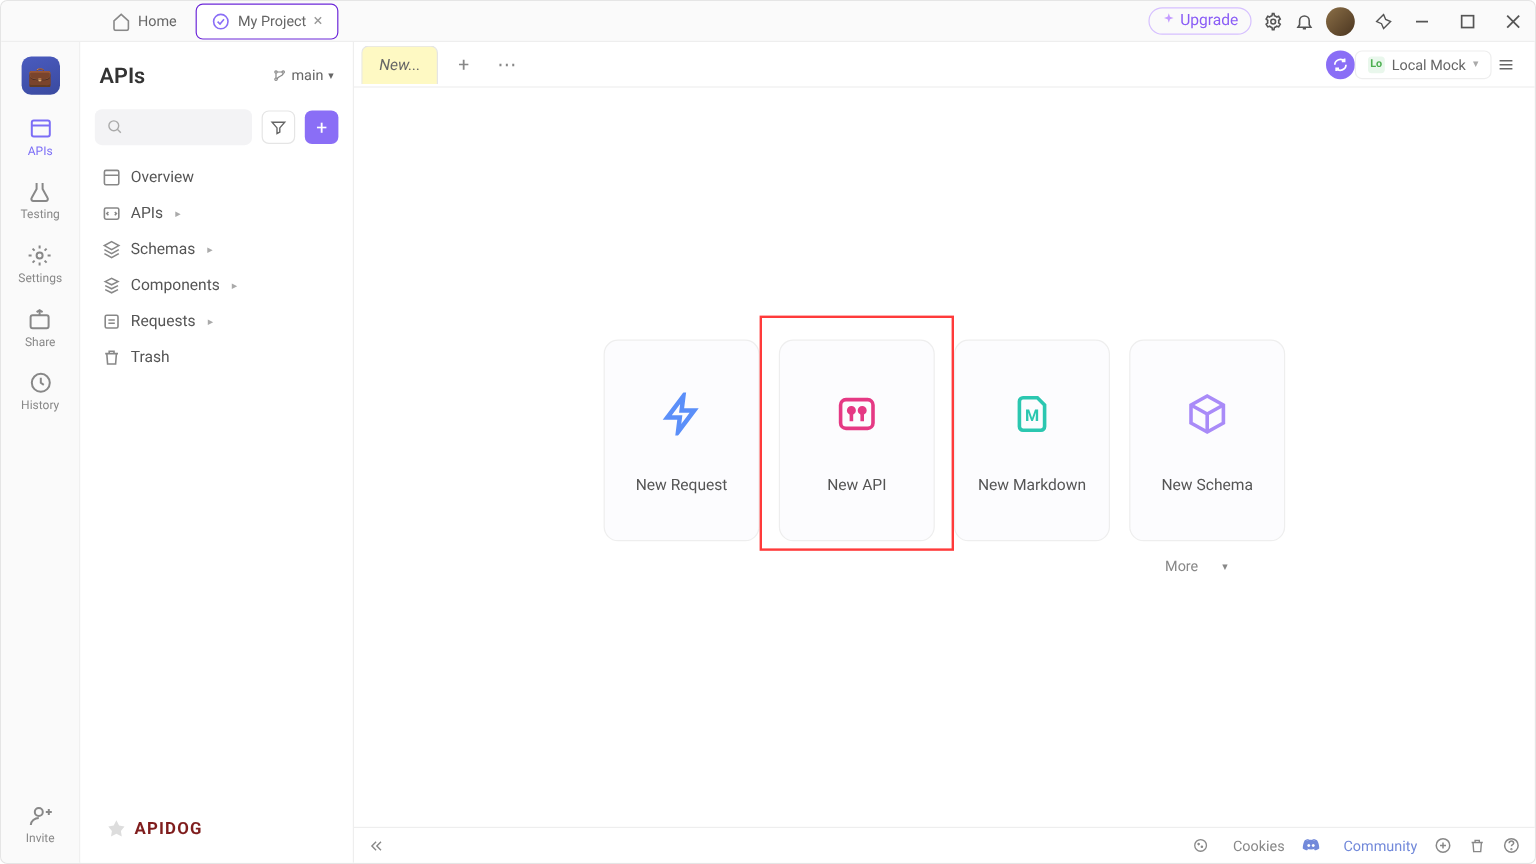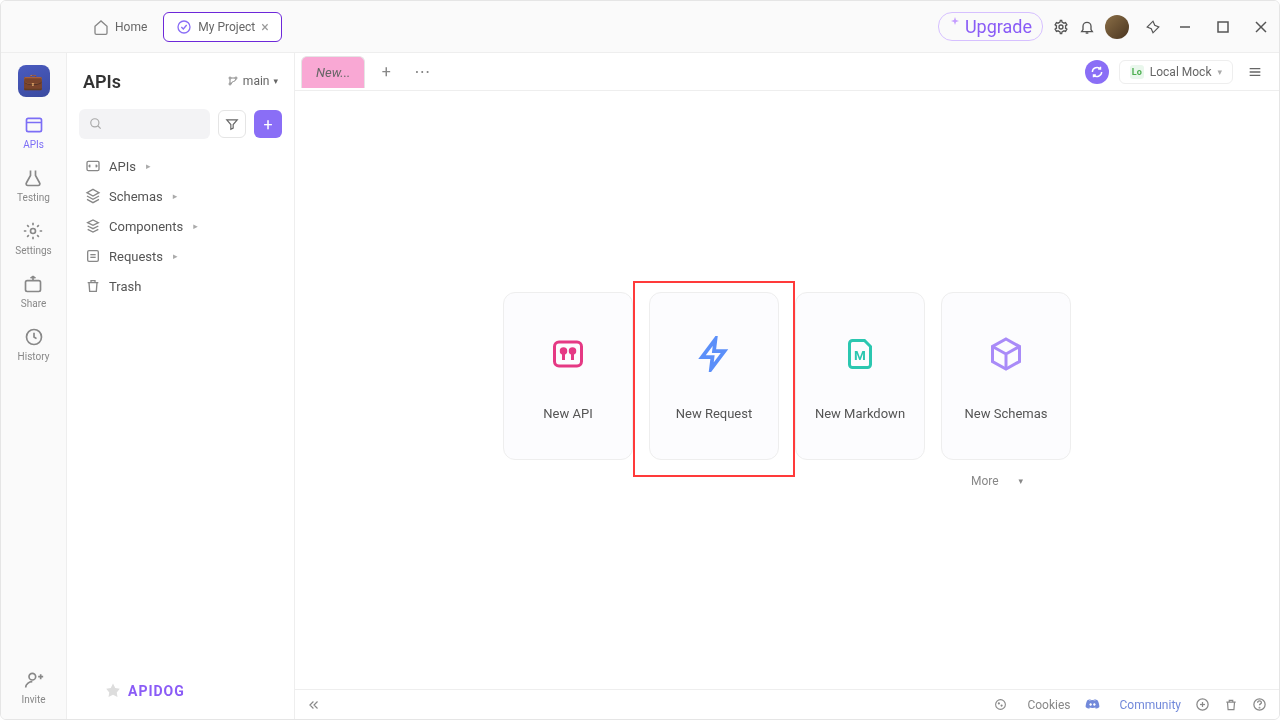--- a/index.html
+++ b/index.html
@@ -1,22 +1,22 @@
 <!DOCTYPE html>
 <html><head>
 <meta charset="utf-8">
 <style>
 *{margin:0;padding:0;box-sizing:border-box;font-family:-apple-system,BlinkMacSystemFont,"Segoe UI",Roboto,sans-serif}
 body{width:1280px;height:720px;background:#fff;overflow:hidden;display:flex;flex-direction:column;border:1px solid #e5e5e5;border-radius:6px}
-.titlebar{height:52px;display:flex;align-items:center;border-bottom:1px solid #eee;background:#fafafa}
+.titlebar{height:34px;display:flex;align-items:center;border-bottom:1px solid #eee;background:#fafafa}
 .tabs-area{display:flex;align-items:center;padding-left:80px;gap:4px}
 .app-tab{display:flex;align-items:center;gap:6px;padding:6px 12px;font-size:12px;color:#666;border-radius:6px}
 .app-tab.active{background:#fff;border:1px solid #6d28d9}
 .titlebar-right{margin-left:auto;display:flex;align-items:center;gap:10px;padding-right:4px}
-.upgrade-pill{display:flex;align-items:flex-start;gap:4px;padding:3px 10px;border:1px solid #d6c0ff;border-radius:14px;font-size:18px;color:#8a5cf6}
+.upgrade-pill{display:flex;align-items:flex-start;gap:4px;padding:3px 10px;border:1px solid #d6c0ff;border-radius:14px;font-size:13px;color:#8a5cf6}
 .tb-icon{width:16px;height:16px;display:flex;align-items:center;justify-content:center;color:#555;cursor:pointer}
 .avatar{width:24px;height:24px;border-radius:50%;background:linear-gradient(135deg,#8b6f47,#4a3520)}
 .win-btn{width:28px;height:28px;display:flex;align-items:center;justify-content:center;color:#555;cursor:pointer}
 .main-row{flex:1;display:flex;min-height:0}
 .left-rail{width:66px;background:#fafafa;border-right:1px solid #eee;display:flex;flex-direction:column;align-items:center;padding-top:12px;gap:18px}
 .project-badge{width:32px;height:32px;border-radius:8px;background:linear-gradient(160deg,#4a5bbf,#3a4a9f);display:flex;align-items:center;justify-content:center;font-size:16px}
 .rail-item{display:flex;flex-direction:column;align-items:center;gap:4px;cursor:pointer;color:#888}
 .rail-item.active{color:#7c6ef6}
 .rail-icon{width:20px;height:20px}
 .rail-label{font-size:10px}
@@ -28,39 +28,39 @@
 .search-row{display:flex;align-items:center;gap:8px;padding:8px 12px}
 .search-box{flex:1;height:30px;background:#f3f3f5;border-radius:6px;display:flex;align-items:center;padding:0 10px;color:#999}
 .filter-btn{width:28px;height:28px;border:1px solid #e5e5e5;border-radius:6px;display:flex;align-items:center;justify-content:center;cursor:pointer;color:#666}
 .add-btn{width:28px;height:28px;border-radius:6px;background:#8a6ef6;color:#fff;display:flex;align-items:center;justify-content:center;cursor:pointer;font-size:16px}
 .tree{padding:4px 8px}
 .tree-item{display:flex;align-items:center;gap:8px;padding:7px 10px;font-size:13px;color:#555;cursor:pointer;border-radius:6px}
 .tree-icon{width:16px;height:16px;color:#888}
 .tree-expand{font-size:9px;color:#aaa;margin-left:2px}
 .content{flex:1;display:flex;flex-direction:column;min-width:0;position:relative}
 .content-tabs{height:38px;display:flex;align-items:center;border-bottom:1px solid #eee;padding-left:6px}
-.ctab{height:32px;display:flex;align-items:center;padding:0 14px;font-size:13px;color:#666;font-style:italic;border:1px solid #e5e5e5;border-radius:6px 6px 0 0;border-bottom:none;background:#f9a8d4}
+.ctab{height:32px;display:flex;align-items:center;padding:0 14px;font-size:13px;color:#666;font-style:italic;border:1px solid #e5e5e5;border-radius:6px 6px 0 0;border-bottom:none;background:#fef9c3}
 .ctab-add,.ctab-more{width:30px;height:30px;display:flex;align-items:center;justify-content:center;color:#888;cursor:pointer;margin-left:6px}
-.content-tabs-right{margin-left:auto;display:flex;align-items:center;gap:10px;padding-right:12px}
+.content-tabs-right{margin-left:auto;display:flex;align-items:center;padding-right:12px}
 .sync-circle{width:24px;height:24px;border-radius:50%;background:#8a6ef6;display:flex;align-items:center;justify-content:center;color:#fff}
 .env-sel{display:flex;align-items:center;gap:6px;padding:4px 10px;border:1px solid #eee;border-radius:6px;font-size:12px;color:#666;cursor:pointer}
 .env-dot{width:14px;height:14px;border-radius:3px;background:#e9f7ec;color:#4caf50;font-size:9px;font-weight:700;display:flex;align-items:center;justify-content:center}
 .menu-btn{width:24px;height:24px;display:flex;align-items:center;justify-content:center;color:#666;cursor:pointer}
 .cards{flex:1;display:flex;flex-direction:column;align-items:center;justify-content:center;gap:14px}
 .cards-row{display:flex;gap:16px}
 .card{width:130px;height:168px;background:#fcfcfe;border:1px solid #eee;border-radius:12px;display:flex;flex-direction:column;align-items:center;justify-content:center;gap:30px;cursor:pointer}
 .card-icon{width:44px;height:44px;border-radius:10px;display:flex;align-items:center;justify-content:center}
 .card-label{font-size:13px;color:#555}
 .highlight{position:absolute;border:2px solid #ff3a3a;pointer-events:none}
 .more-link{font-size:12px;color:#888;display:flex;align-items:center;gap:20px;cursor:pointer;margin-left:420px}
 .footer{height:30px;border-top:1px solid #eee;display:flex;align-items:center;padding:0 12px;font-size:12px;color:#888;background:#fff}
 .footer-left{display:flex;align-items:center;gap:12px}
 .footer-right{margin-left:auto;display:flex;align-items:center;gap:14px}
 .footer-item{display:flex;align-items:center;gap:20px;cursor:pointer}
-.watermark{position:absolute;left:104px;bottom:20px;font-size:14px;font-weight:700;color:#8b5cf6;letter-spacing:1px;display:flex;align-items:center;gap:6px}
+.watermark{position:absolute;left:88px;bottom:20px;font-size:14px;font-weight:700;color:#7f1d1d;letter-spacing:1px;display:flex;align-items:center;gap:6px}
 svg{display:block}
 </style>
 </head>
 <body>
 
 <div class="titlebar">
   <div class="tabs-area">
     <div class="app-tab">
       <svg class="tb-icon" viewBox="0 0 24 24" fill="none" stroke="#888" stroke-width="2">
           <path d="M3 11l9-8 9 8v10a2 2 0 01-2 2H5a2 2 0 01-2-2z"></path>
@@ -192,20 +192,27 @@
       <div class="filter-btn">
         <svg width="14" height="14" viewBox="0 0 24 24" fill="none" stroke="#666" stroke-width="2">
             <path d="M3 5h18l-7 8v6l-4 2v-8z"></path>
           </svg>
       </div>
       <div class="add-btn">+</div>
     </div>
     <div class="tree">
       <div class="tree-item">
         <svg class="tree-icon" viewBox="0 0 24 24" fill="none" stroke="currentColor" stroke-width="2">
+            <rect x="3" y="3" width="18" height="18" rx="2"></rect>
+            <line x1="3" y1="9" x2="21" y2="9"></line>
+          </svg>
+        <span>Overview</span>
+      </div>
+      <div class="tree-item">
+        <svg class="tree-icon" viewBox="0 0 24 24" fill="none" stroke="currentColor" stroke-width="2">
             <rect x="3" y="5" width="18" height="14" rx="2"></rect>
             <path d="M8 10l-2 2 2 2M16 10l2 2-2 2"></path>
           </svg>
         <span>APIs</span>
         <span class="tree-expand">▸</span>
       </div>
       <div class="tree-item">
         <svg class="tree-icon" viewBox="0 0 24 24" fill="none" stroke="currentColor" stroke-width="2">
             <path d="M12 2l9 5-9 5-9-5z M3 12l9 5 9-5 M3 17l9 5 9-5"></path>
           </svg>
@@ -266,57 +273,57 @@
               <line x1="4" y1="7" x2="20" y2="7"></line>
               <line x1="4" y1="12" x2="20" y2="12"></line>
               <line x1="4" y1="17" x2="20" y2="17"></line>
             </svg>
         </div>
       </div>
     </div>
 
     <div class="cards">
       <div class="cards-row">
+        <div class="card">
+          <div class="card-icon">
+            <svg width="36" height="36" viewBox="0 0 24 24" fill="none" stroke="#5b8ff9" stroke-width="2.5">
+                <path d="M13 2L4 14h7l-1 8 9-12h-7z"></path>
+              </svg>
+          </div>
+          <span class="card-label">New Request</span>
+        </div>
         <div class="card">
           <div class="card-icon">
             <svg width="36" height="36" viewBox="0 0 24 24" fill="none" stroke="#e53984" stroke-width="2">
                 <rect x="3" y="4" width="18" height="16" rx="3"></rect>
                 <circle cx="9" cy="10" r="1.5" fill="#e53984"></circle>
                 <circle cx="15" cy="10" r="1.5" fill="#e53984"></circle>
                 <line x1="9" y1="11" x2="9" y2="16"></line>
                 <line x1="15" y1="11" x2="15" y2="16"></line>
               </svg>
           </div>
           <span class="card-label">New API</span>
         </div>
         <div class="card">
           <div class="card-icon">
-            <svg width="36" height="36" viewBox="0 0 24 24" fill="none" stroke="#5b8ff9" stroke-width="2.5">
-                <path d="M13 2L4 14h7l-1 8 9-12h-7z"></path>
-              </svg>
-          </div>
-          <span class="card-label">New Request</span>
-        </div>
-        <div class="card">
-          <div class="card-icon">
             <svg width="36" height="36" viewBox="0 0 24 24" fill="none" stroke="#2bc7b0" stroke-width="2">
                 <path d="M7 3h8l4 4v12a2 2 0 01-2 2H7a2 2 0 01-2-2V5a2 2 0 012-2z"></path>
                 <text x="12" y="16" font-size="9" fill="#2bc7b0" text-anchor="middle" font-weight="bold" stroke="none">M</text>
               </svg>
           </div>
           <span class="card-label">New Markdown</span>
         </div>
         <div class="card">
           <div class="card-icon">
             <svg width="36" height="36" viewBox="0 0 24 24" fill="none" stroke="#a98bf8" stroke-width="2">
                 <path d="M12 2l9 5v10l-9 5-9-5V7z"></path>
                 <path d="M12 12l9-5M12 12v10M12 12L3 7"></path>
               </svg>
           </div>
-          <span class="card-label">New Schemas</span>
+          <span class="card-label">New Schema</span>
         </div>
       </div>
       <div class="more-link">
         <span>More</span>
         <span style="font-size:9px">▾</span>
       </div>
       <div class="highlight" style="left:338px;top:228px;width:162px;height:196px"></div>
     </div>
 
     <div class="footer">

